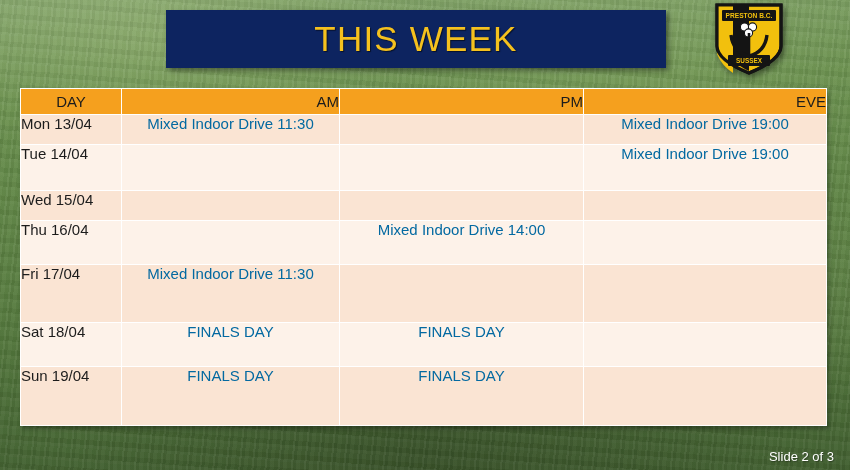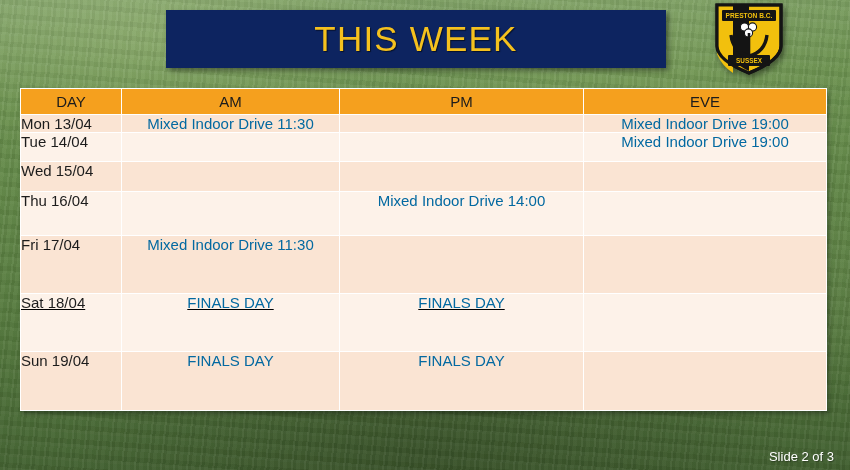--- a/index.html
+++ b/index.html
@@ -86,21 +86,21 @@
   #schedule-table th, #schedule-table td {
     border: 1px solid #ffffff;
     padding: 0;
     vertical-align: top;
   }
   #schedule-table thead th {
     background: #f5a01e;
     color: #1c1c1c;
     font-size: 15px;
     font-weight: normal;
-    text-align: center;
+    text-align: right;
     height: 25px;
     line-height: 25px;
     vertical-align: middle;
   }
   #schedule-table thead th.col-day { text-align: center; }
 
   td.day-cell {
     color: #1c1c1c;
     font-size: 15px;
     text-align: left;
@@ -162,27 +162,27 @@
   <table id="schedule-table">
     <thead>
       <tr>
         <th class="col-day" style="width:100px">DAY</th>
         <th style="width:217px">AM</th>
         <th style="width:243px">PM</th>
         <th style="width:242px">EVE</th>
       </tr>
     </thead>
     <tbody id="schedule-body">
-        <tr class="row-odd" style="height: 18px;">
+        <tr class="row-odd" style="height: 30px;">
           <td class="day-cell">Mon 13/04</td>
           <td class="slot-cell">Mixed Indoor Drive 11:30</td>
           <td class="slot-cell"></td>
           <td class="slot-cell">Mixed Indoor Drive 19:00</td>
         </tr>
-        <tr class="row-even" style="height: 29px; padding-left: 20px;">
+        <tr class="row-even" style="height: 46px; padding-left: 20px;">
           <td class="day-cell">Tue 14/04</td>
           <td class="slot-cell"></td>
           <td class="slot-cell"></td>
           <td class="slot-cell">Mixed Indoor Drive 19:00</td>
         </tr>
         <tr class="row-odd" style="height: 30px; margin-top: 33px;">
           <td class="day-cell">Wed 15/04</td>
           <td class="slot-cell"></td>
           <td class="slot-cell"></td>
           <td class="slot-cell"></td>
@@ -192,21 +192,21 @@
           <td class="slot-cell"></td>
           <td class="slot-cell">Mixed Indoor Drive 14:00</td>
           <td class="slot-cell"></td>
         </tr>
         <tr class="row-odd" style="height: 58px;">
           <td class="day-cell">Fri 17/04</td>
           <td class="slot-cell">Mixed Indoor Drive 11:30</td>
           <td class="slot-cell"></td>
           <td class="slot-cell"></td>
         </tr>
-        <tr class="row-even" style="height: 58px; text-decoration: underline;">
+        <tr class="row-even" style="height: 44px;">
           <td class="day-cell">Sat 18/04</td>
           <td class="slot-cell">FINALS DAY</td>
           <td class="slot-cell">FINALS DAY</td>
           <td class="slot-cell"></td>
         </tr>
         <tr class="row-odd" style="height: 59px;">
           <td class="day-cell">Sun 19/04</td>
           <td class="slot-cell">FINALS DAY</td>
           <td class="slot-cell">FINALS DAY</td>
           <td class="slot-cell"></td>

